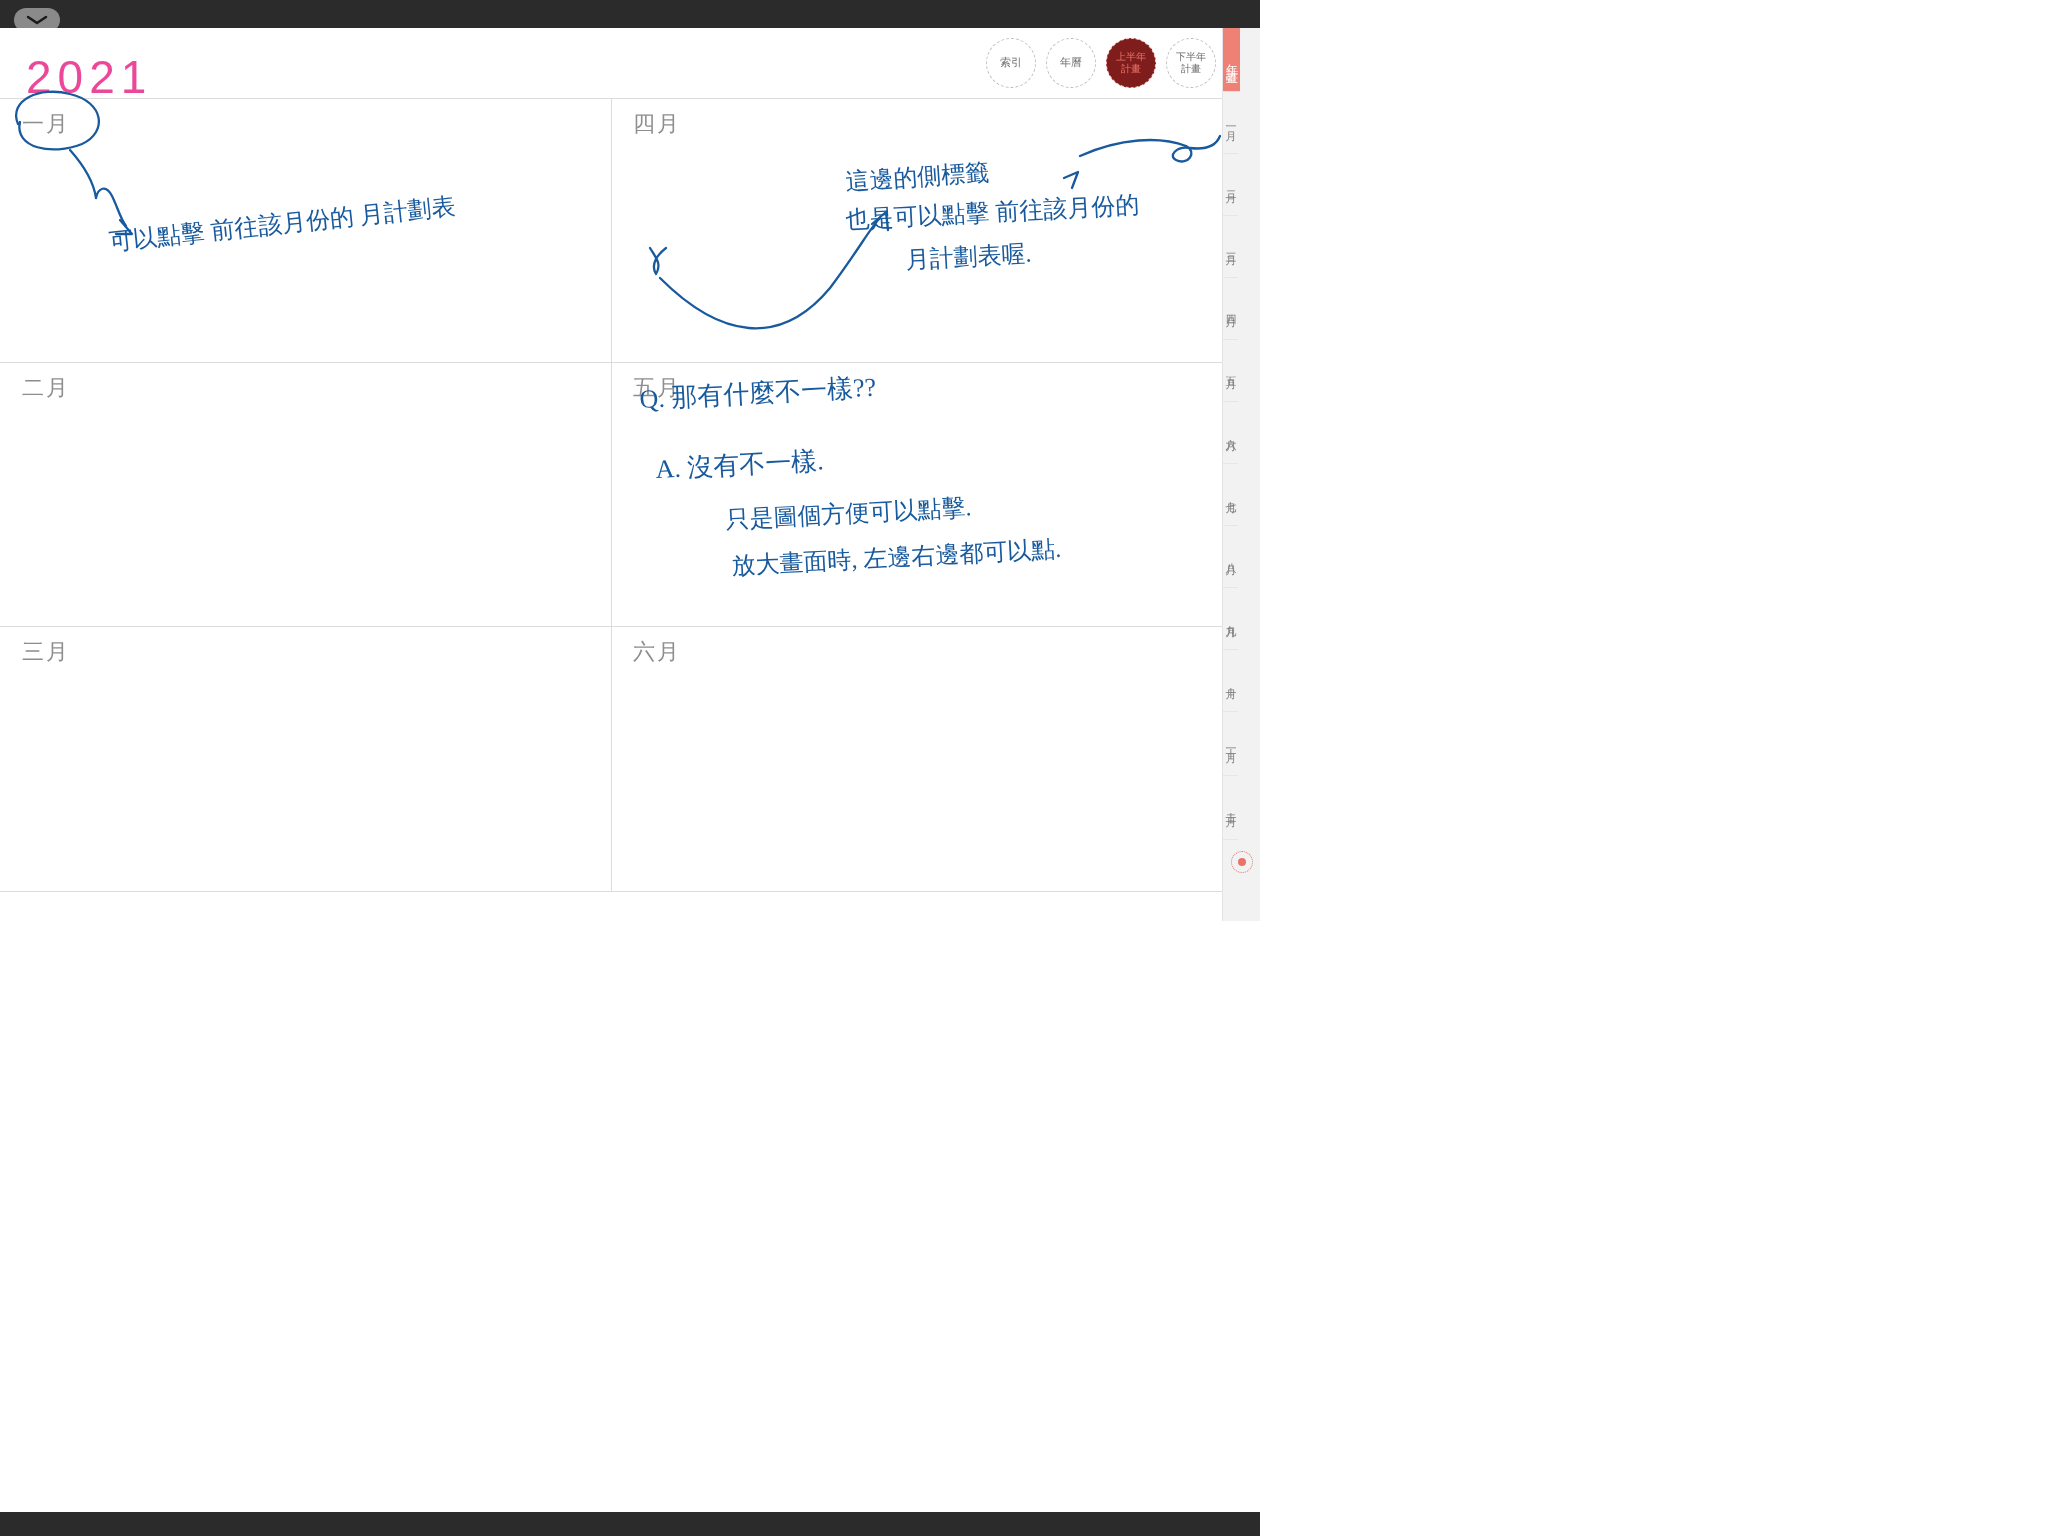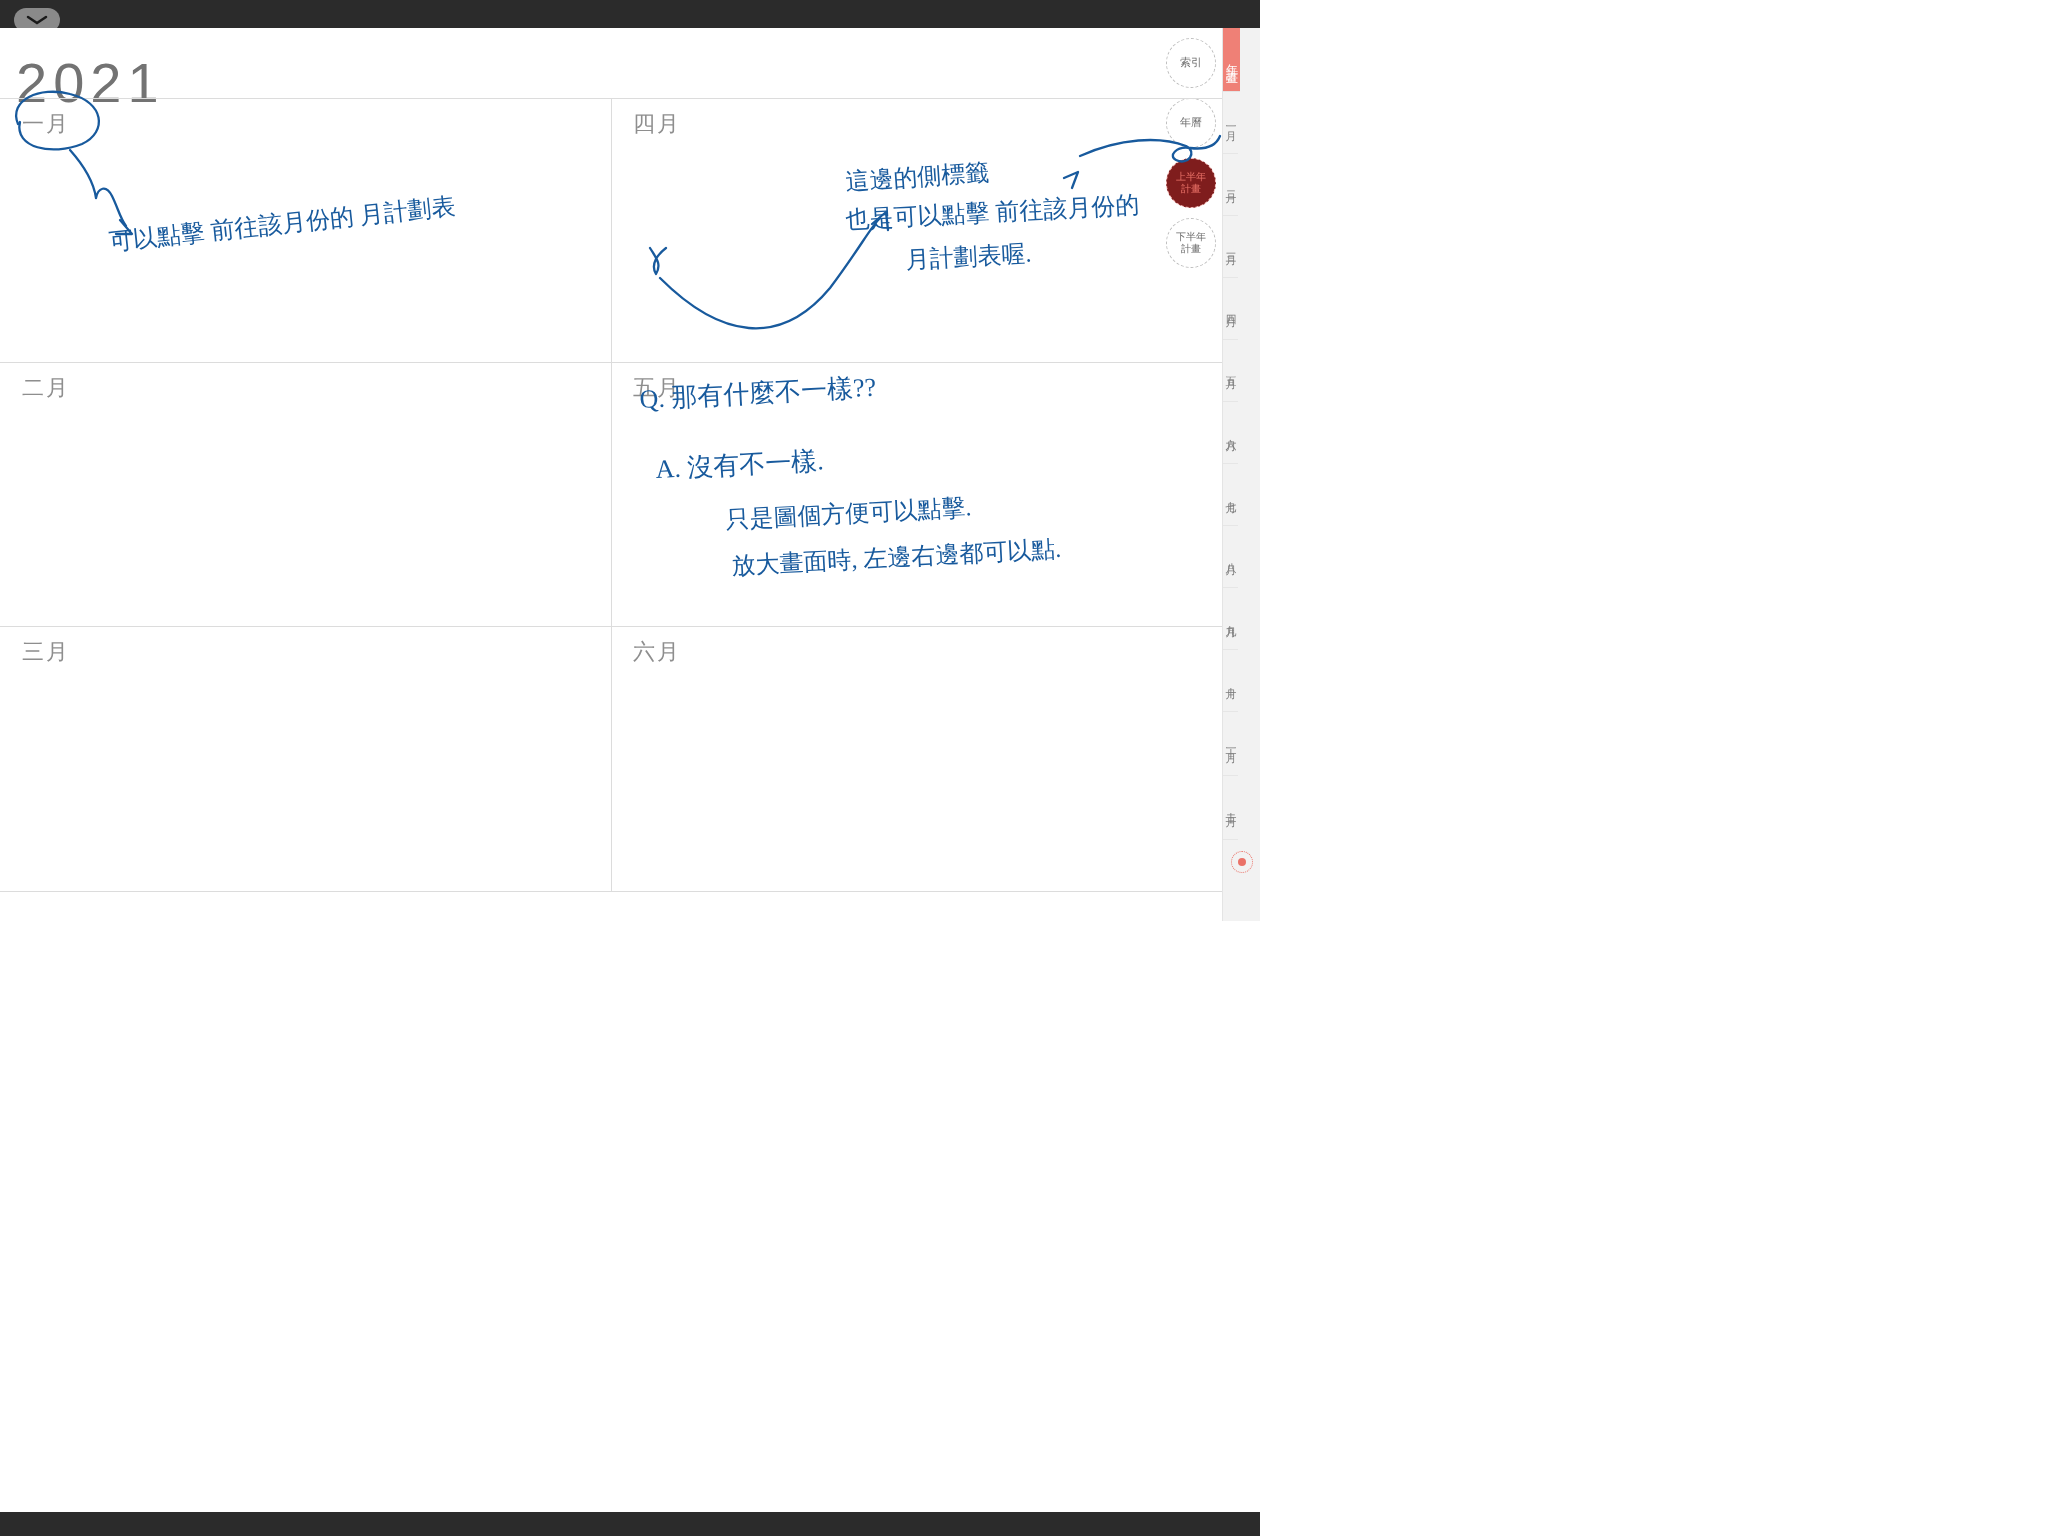--- a/index.html
+++ b/index.html
@@ -14,27 +14,27 @@
   }
   .pull-tab svg { display:block; }
 
   
   .bottombar { position:absolute; left:0; bottom:0; width:1260px; height:24px; background:#2b2b2b; }
 
   
   .page { position:absolute; left:0; top:28px; width:1260px; height:893px; background:#fff; }
 
   .year-title {
-    position:absolute; left:16px; top:22px;
-    font-size:56px; font-weight:300; letter-spacing:6px; color:#737373;
+    position:absolute; left:26px; top:22px;
+    font-size:46px; font-weight:300; letter-spacing:6px; color:#ec4899;
     font-family: "Futura", "Helvetica Neue", Arial, sans-serif;
   }
 
   
-  .nav-circles { position:absolute; right:44px; top:10px; display:flex; gap:10px;flex-direction:column; }
+  .nav-circles { position:absolute; right:44px; top:10px; display:flex; gap:10px; }
   .nav-circle {
     width:50px; height:50px; border-radius:50%;
     border:1px dashed #bdbdbd; background:#fff;
     display:flex; align-items:center; justify-content:center;
     font-size:11px; color:#6b6b6b; text-align:center; line-height:1.25;
     cursor:pointer;
   }
   .nav-circle.two-line { font-size:10px; white-space:pre; }
   .nav-circle.active-coral { background:#7f1d1d; border:1px dashed #f3b1ae; color:#ea7268; }
 

